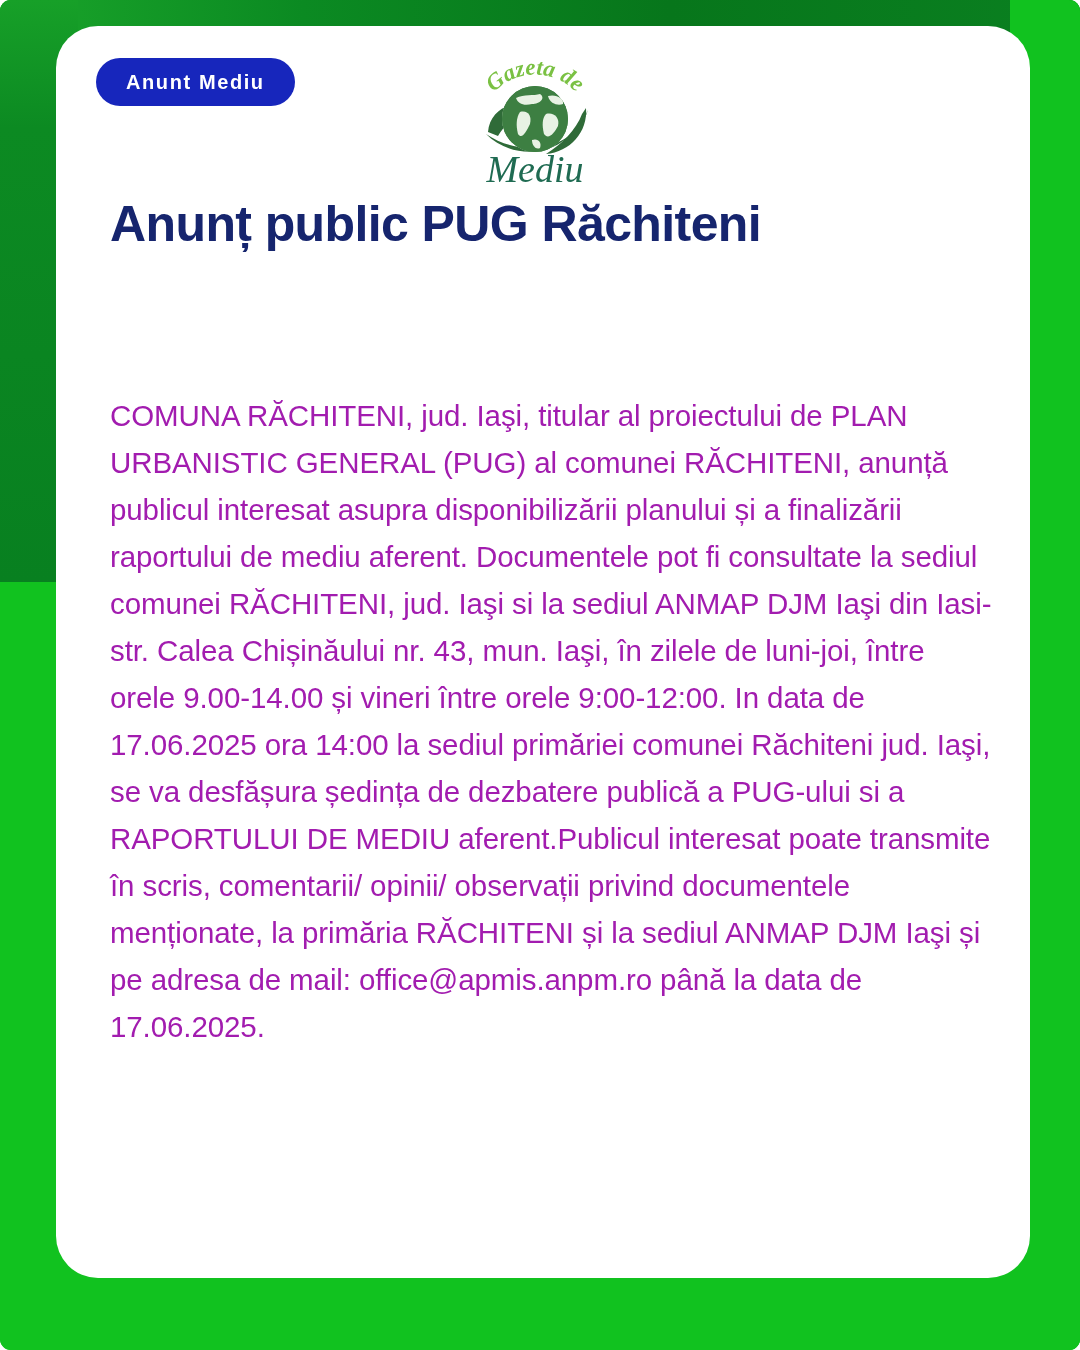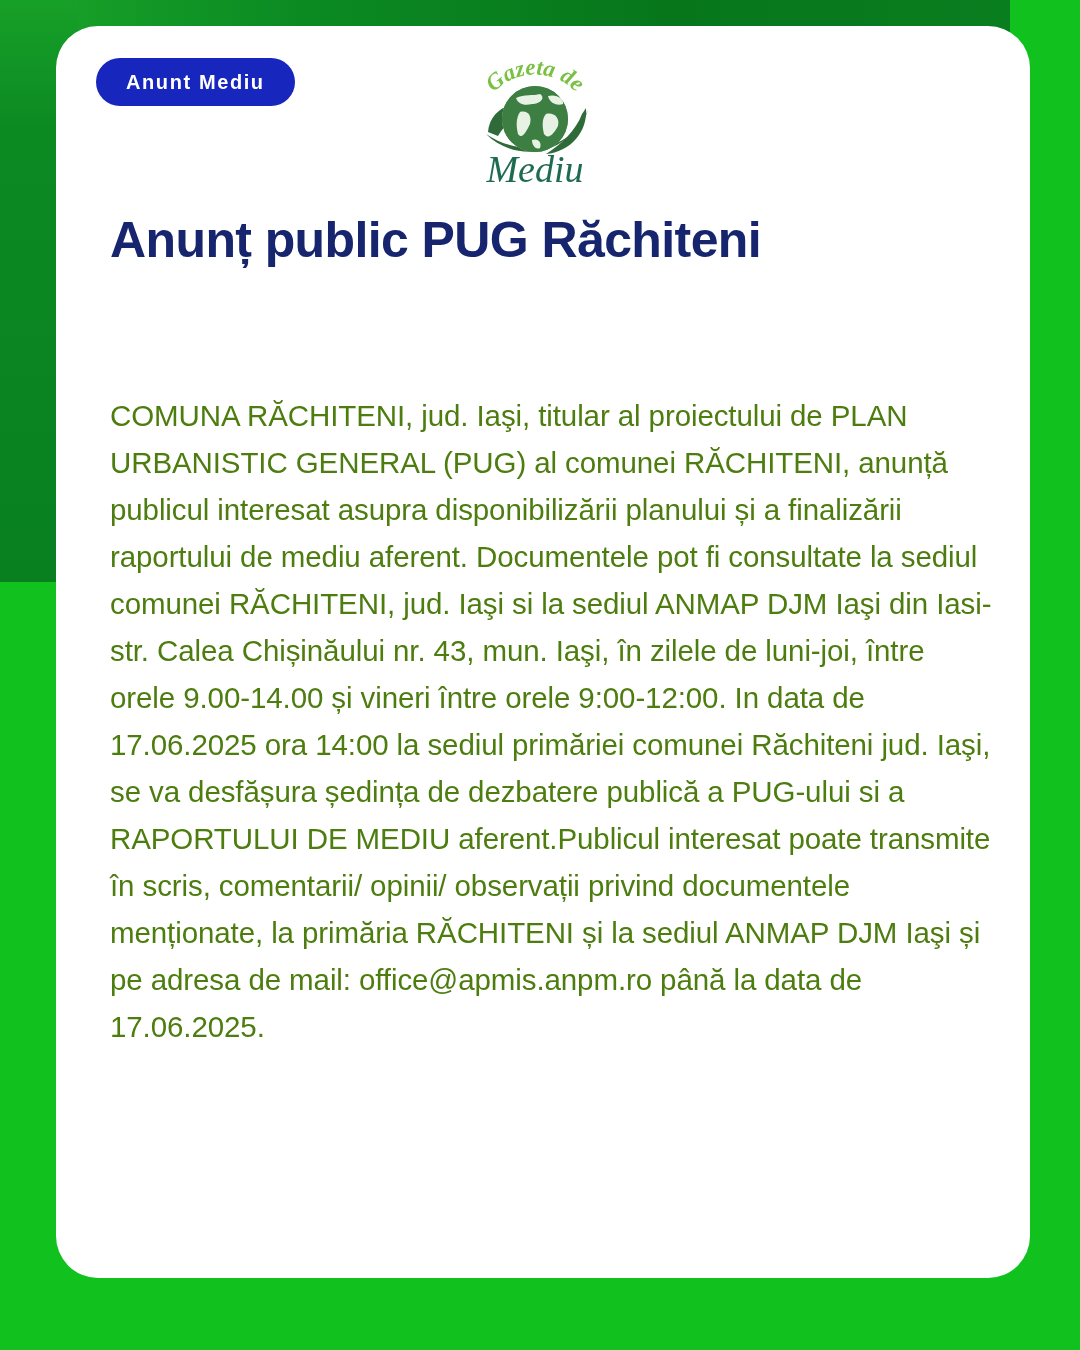--- a/index.html
+++ b/index.html
@@ -13,20 +13,21 @@
     font-family: "Liberation Sans", sans-serif;
     background: #ffffff;
   }
 
   .poster {
     position: relative;
     width: 1080px;
     height: 1350px;
     overflow: hidden;
     background: #11c21f;
+    border-radius: 11px;
   }
 
   
   .bg-dark-top {
     position: absolute;
     left: 0;
     top: 0;
     width: 1080px;
     height: 34px;
     background: linear-gradient(90deg, #1aa52a 0%, #0b8a22 28%, #07761b 62%, #0a8020 100%);
@@ -109,29 +110,28 @@
   .title {
     position: absolute;
     left: 54px;
     top: 168px;
     width: 890px;
     color: #16256e;
     font-size: 50px;
     font-weight: bold;
     line-height: 61px;
     letter-spacing: -0.6px;
-    margin-top: 16px;
   }
 
   .body-text {
     position: absolute;
     left: 54px;
     top: 366px;
     width: 884px;
-    color: #4d7c0f;
+    color: #a21caf;
     font-size: 29.5px;
     line-height: 47px;
     letter-spacing: -0.1px;
     text-align: left;
   }
 </style>
 </head>
 <body>
 
 <div class="poster">

